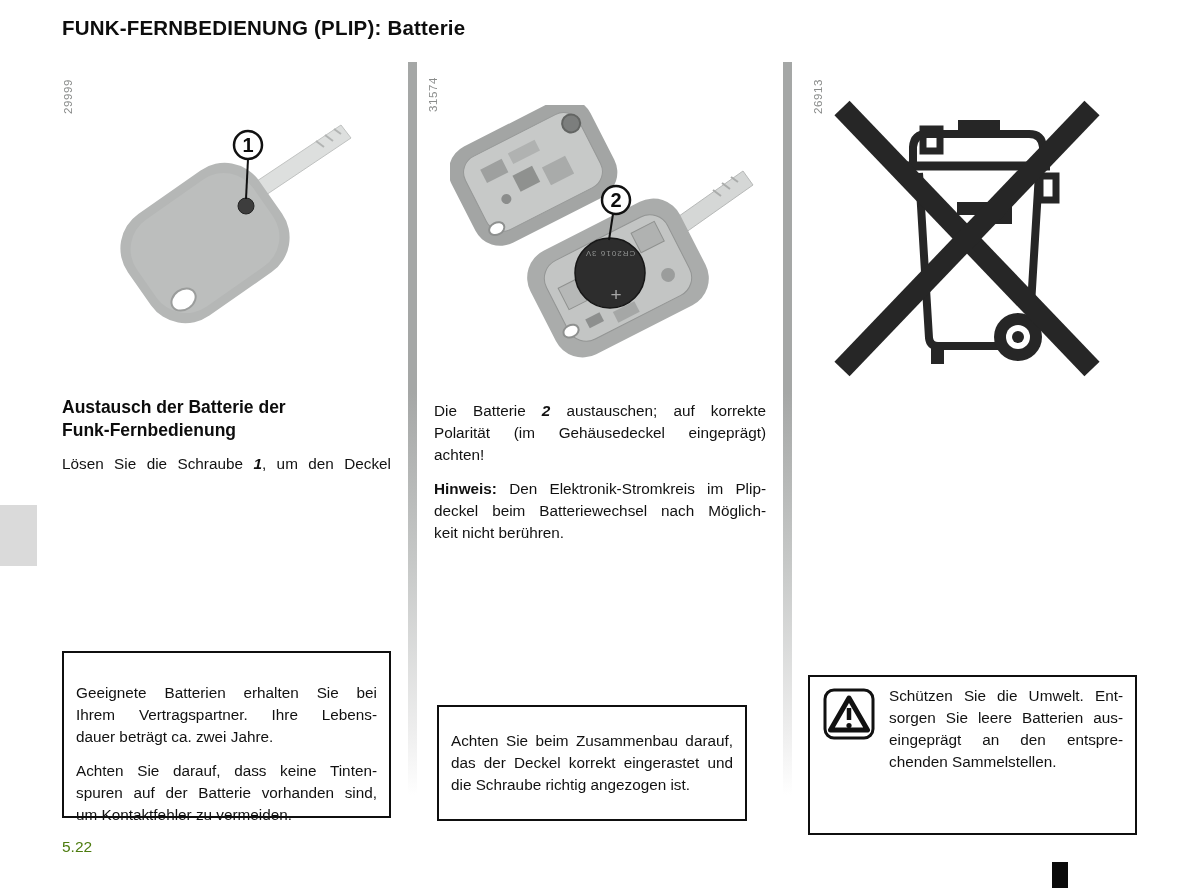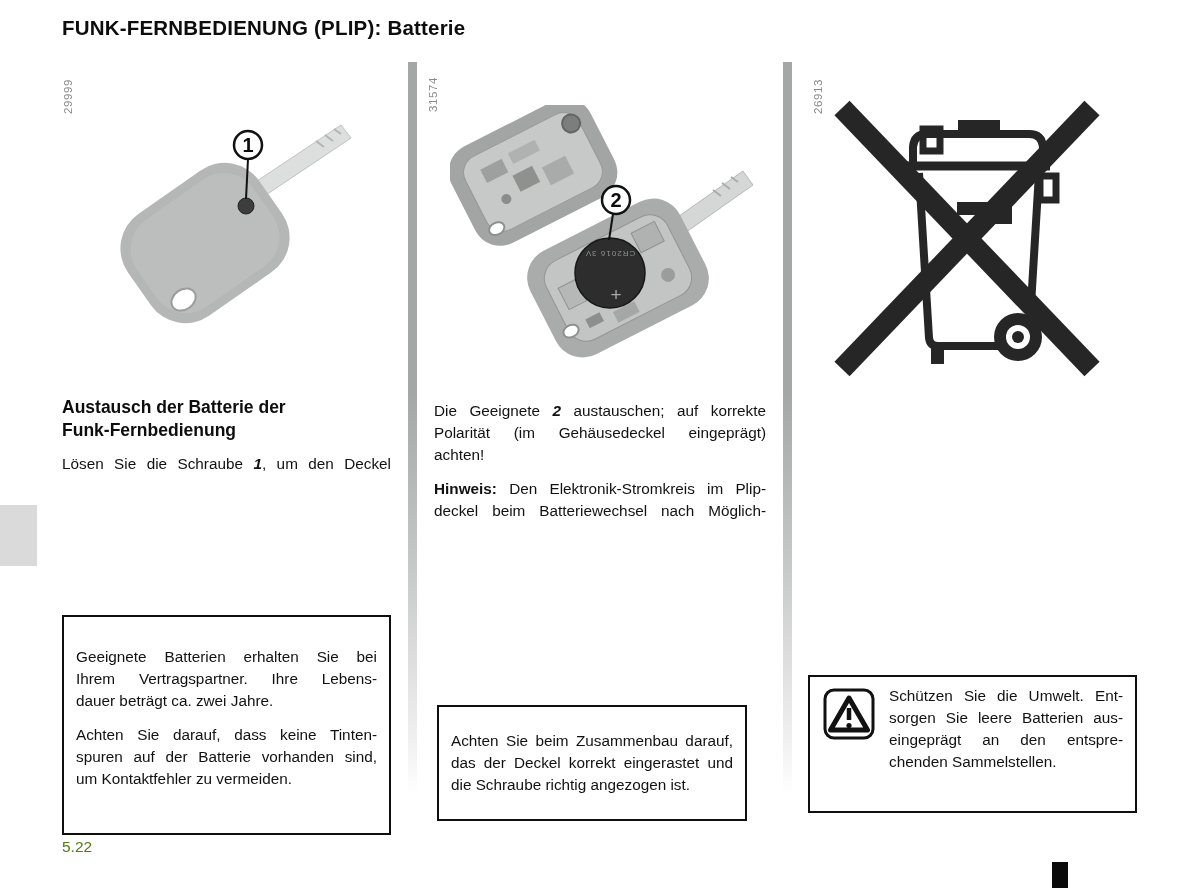--- a/index.html
+++ b/index.html
@@ -35,23 +35,23 @@
   .para { margin-bottom:12px; }
   .line { white-space:nowrap; overflow:hidden; }
   .jline { text-align:justify; text-align-last:justify; }
   .lline { text-align:left; }
   .ref { font-weight:bold; font-style:italic; }
   .blabel { font-weight:bold; }
   .notebox {
     position:absolute; border:2px solid #0f0f0f; background:#ffffff;
     font-size:15.3px; line-height:22px;
   }
-  .box-left   { left:62px;  top:615px; width:329px; height:220px; padding:29px 12px; }
+  .box-left   { left:62px;  top:651px; width:329px; height:167px; padding:29px 12px; }
   .box-middle { left:437px; top:705px; width:310px; height:116px; padding:23px 12px; }
-  .box-right  { left:808px; top:675px; width:329px; height:138px; padding:8px 12px;
+  .box-right  { left:808px; top:675px; width:329px; height:160px; padding:8px 12px;
                 display:flex; gap:13px; align-items:flex-start; }
   .box-right .warnwrap { flex:0 0 54px; margin-top:2px; }
   .box-right .boxtext { flex:1 1 auto; min-width:0; }
   .pagenum { position:absolute; left:62px; top:838px; font-size:15.5px; color:#4d7c0f; }
   .edge-tab { position:absolute; left:0; top:505px; width:37px; height:61px; background:#dadada; }
   .bind-mark { position:absolute; left:1052px; top:862px; width:16px; height:26px; background:#0a0a0a; }
   svg text.callout-num { font-family:"Liberation Sans", sans-serif; font-size:20px; font-weight:bold; fill:#0d0d0d; }
   svg text.batt-label { font-family:"Liberation Sans", sans-serif; font-size:8px; fill:#8e908f; letter-spacing:1px; }
   svg text.batt-plus { font-family:"Liberation Sans", sans-serif; font-size:19px; fill:#a6a6a6; }
 </style>
@@ -139,27 +139,28 @@
       <div class="line lline">Austausch der Batterie der</div>
       <div class="line lline">Funk-Fernbedienung</div>
     </div>
     <div class="para">
       <div class="line jline"><span>Lösen Sie die Schraube</span> <span class="ref">1</span><span>, um den Deckel</span></div>
     </div>
   </div>
 
   <div class="col col-middle">
     <div class="para">
-      <div class="line jline"><span>Die Geeignete</span> <span class="ref">2</span> <span>austauschen; auf korrekte</span></div>
+      <div class="line jline"><span>Die Batterie</span> <span class="ref">2</span> <span>austauschen; auf korrekte</span></div>
       <div class="line jline">Polarität (im Gehäusedeckel eingeprägt)</div>
       <div class="line lline">achten!</div>
     </div>
     <div class="para">
       <div class="line jline"><span class="blabel">Hinweis:</span> <span>Den Elektronik-Stromkreis im Plip-</span></div>
       <div class="line jline">deckel beim Batteriewechsel nach Möglich-</div>
+      <div class="line lline">keit nicht berühren.</div>
     </div>
   </div>
 
   <div class="notebox box-left">
     <div class="para">
       <div class="line jline">Geeignete Batterien erhalten Sie bei</div>
       <div class="line jline">Ihrem Vertragspartner. Ihre Lebens-</div>
       <div class="line lline">dauer beträgt ca. zwei Jahre.</div>
     </div>
     <div>

